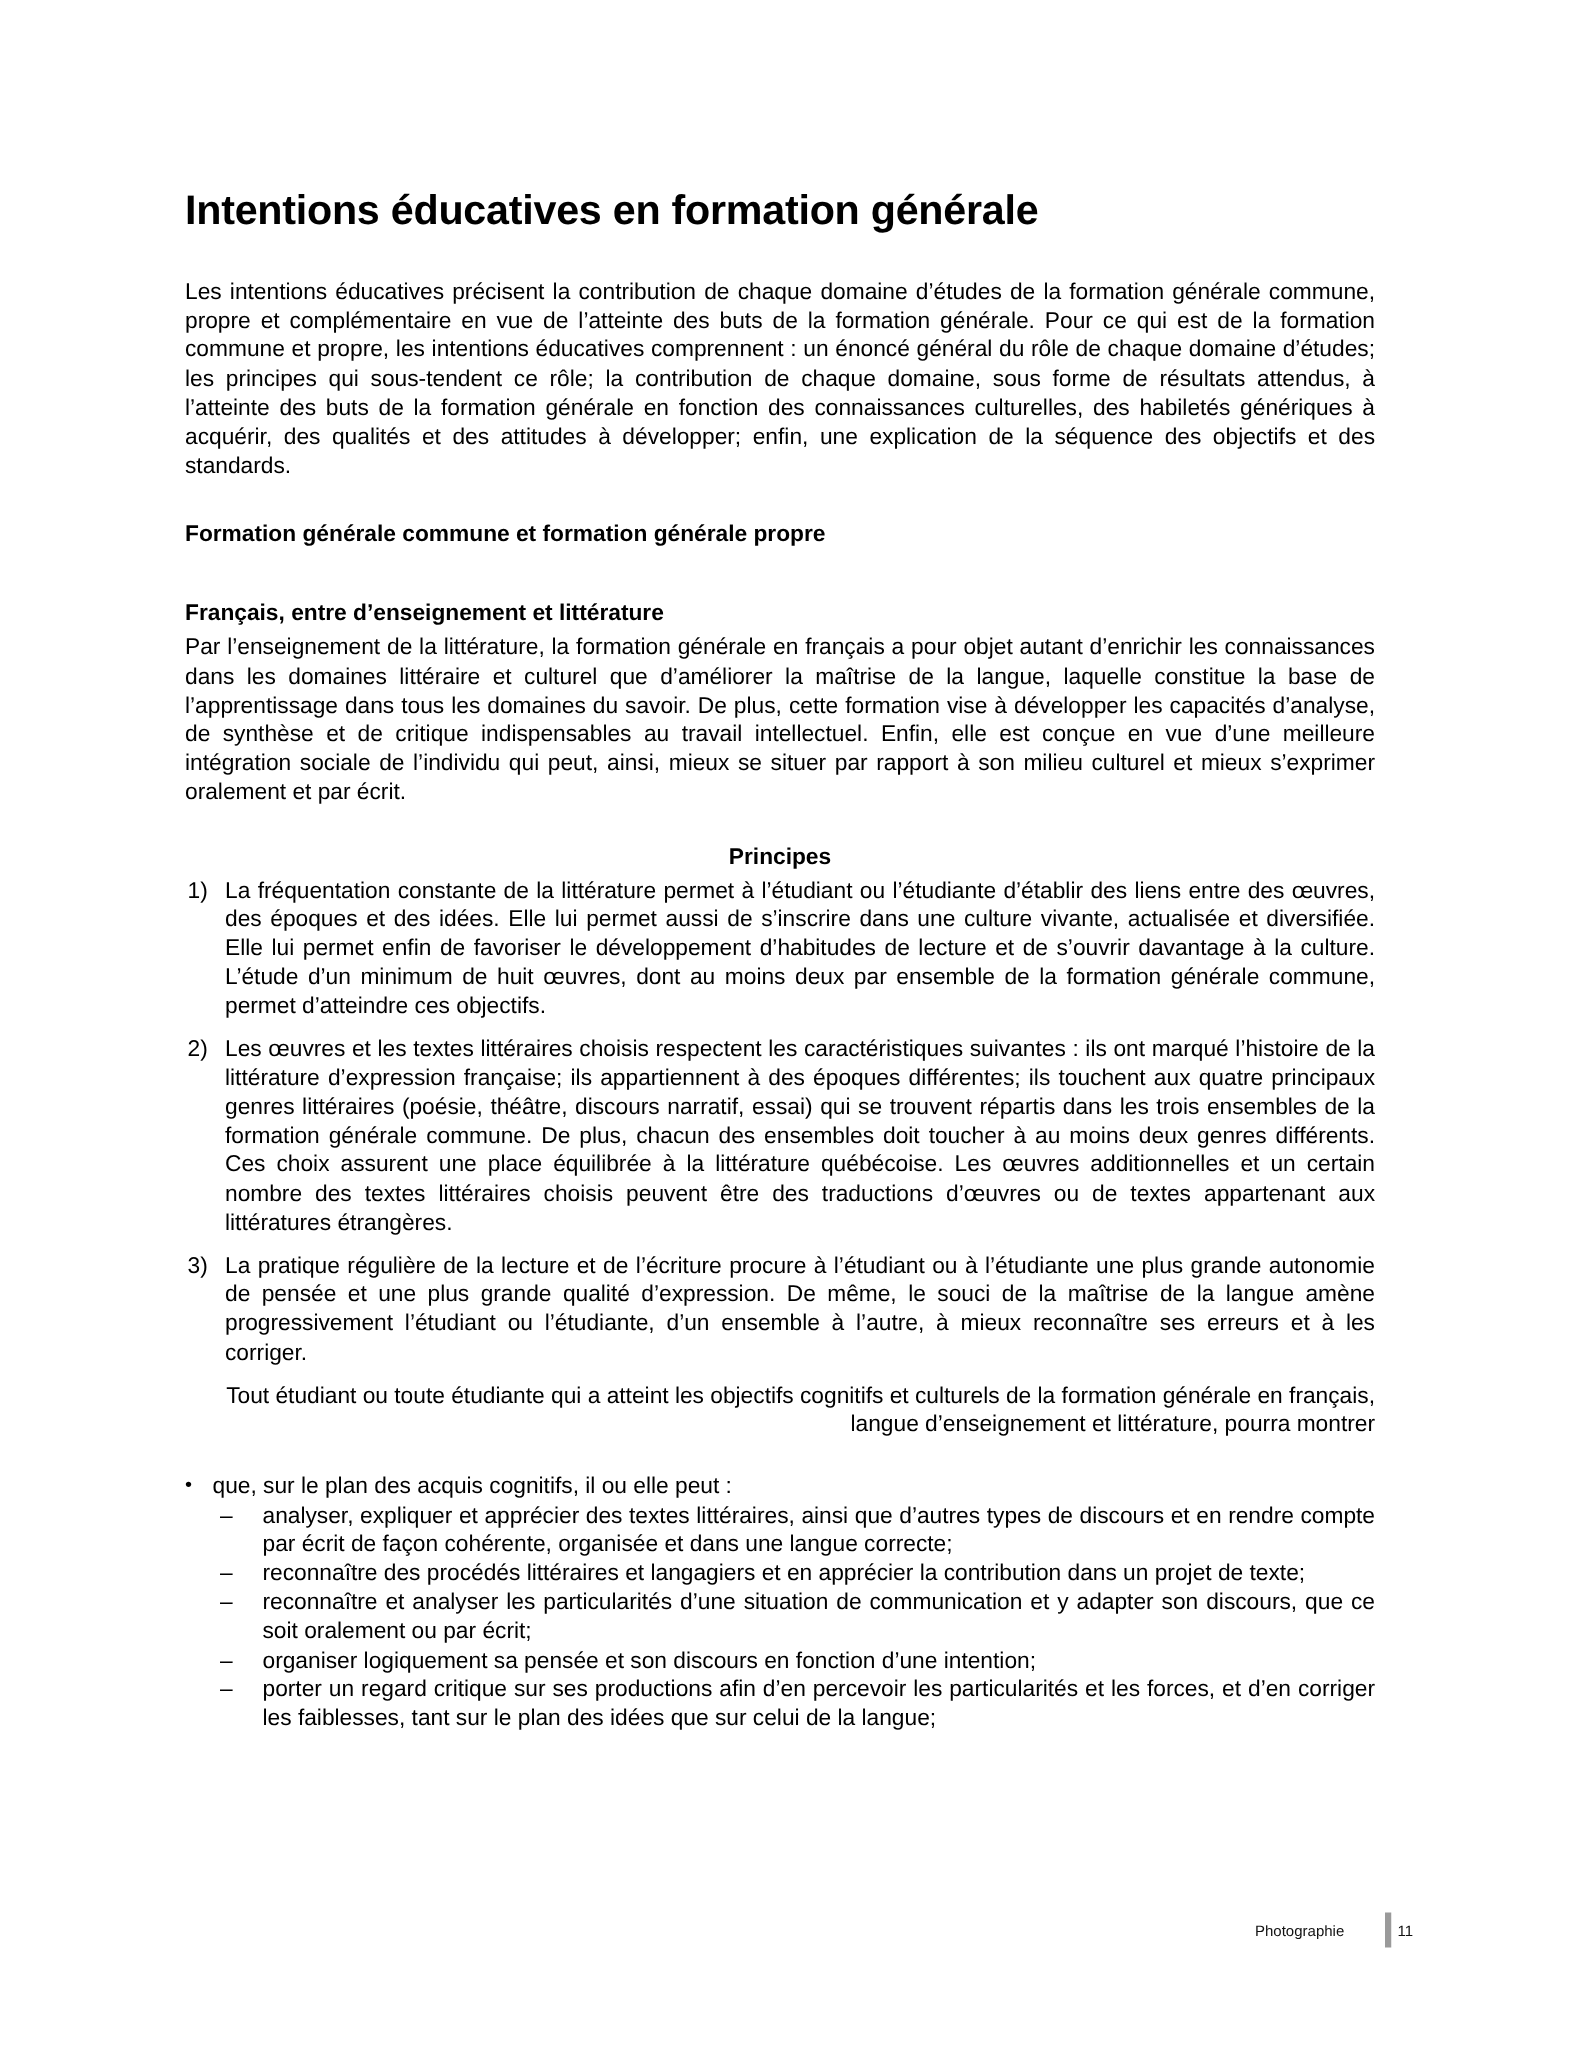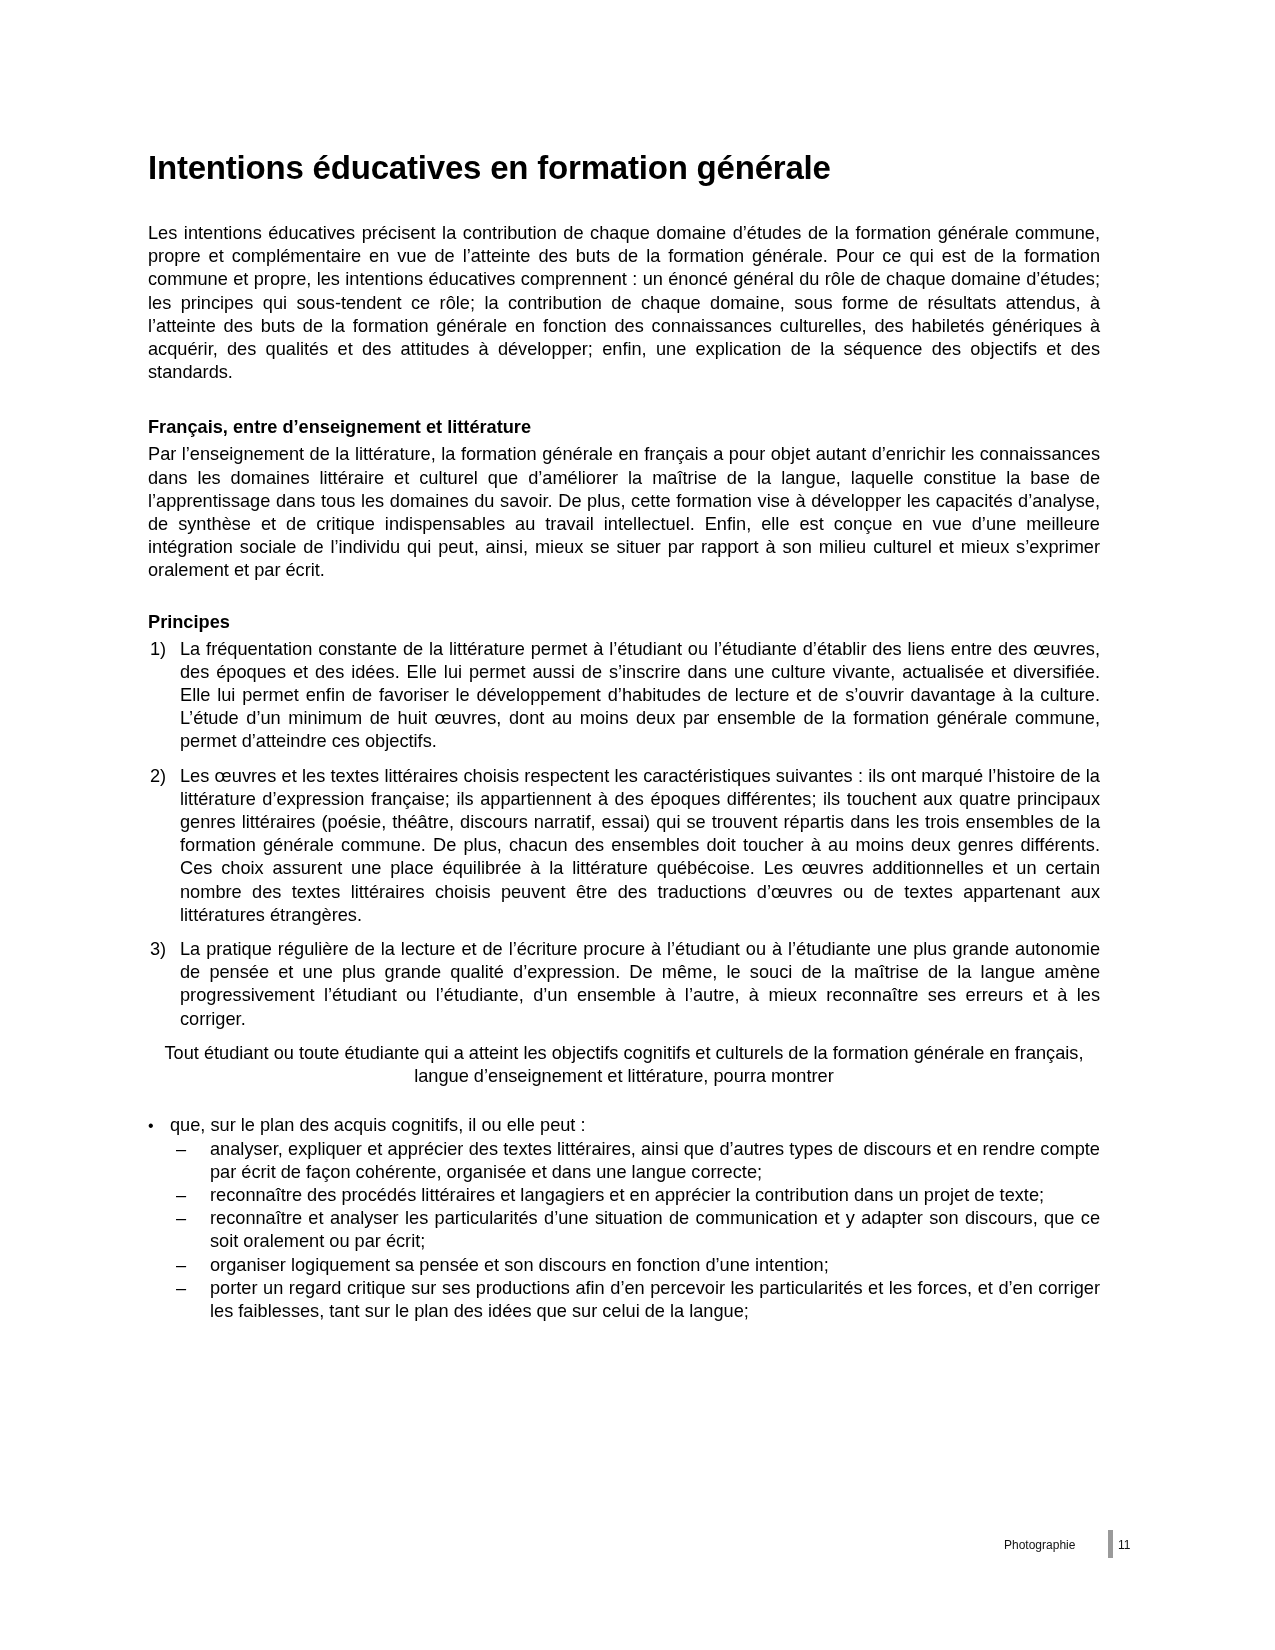--- a/index.html
+++ b/index.html
@@ -16,28 +16,28 @@
     }
     p, li { font-size: 18.2px; line-height: 23.2px; }
     p { margin: 0; text-align: justify; }
     .intro { margin-bottom: 32px; }
     h2 {
       font-size: 18.2px; font-weight: bold; margin: 0; line-height: 23px;
     }
     .h2-main { margin-bottom: 40px; }
     .h2-fr { margin-bottom: 4px; }
     .para-fr { margin-bottom: 28px; }
-    .h2-princ { margin-bottom: 4px; }
+    .h2-princ { margin-bottom: 4px; text-align: center; }
     ol.principles { list-style: none; margin: 0; padding: 0; }
     ol.principles li {
       position: relative; padding-left: 32px; text-align: justify; margin-bottom: 11px;
     }
     ol.principles li .num { position: absolute; left: 2px; top: 0; }
     .h2-res { margin-top: 2px; margin-bottom: 8px; }
-    .para-res { margin-bottom: 26px; text-align: center; }
+    .para-res { margin-bottom: 26px; text-align: right; }
     ul.bullets { list-style: none; margin: 0; padding: 0; }
     ul.bullets > li { position: relative; padding-left: 22px; }
     ul.bullets > li > .bullet { position: absolute; left: 0; top: 0; font-size: 16px; }
     ul.dashes { list-style: none; margin: 0; padding: 0; }
     ul.dashes li { position: relative; padding-left: 40px; text-align: justify; margin-left: -22px; padding-left: 62px; }
     ul.dashes li .dash { position: absolute; left: 28px; top: 0; }
     .footer {
       position: absolute; top: 1530px; left: 1000px; width: 140px; height: 30px;
       font-size: 12px;
     }
@@ -45,20 +45,21 @@
     .footer .bar { position: absolute; left: 108px; top: 0; width: 5px; height: 28px; background: #9a9a9a; }
     .footer .pnum { position: absolute; left: 118px; top: 8px; color: #111; }
   </style>
 </head>
 <body>
 
 <div class="page">
   <h1>Intentions éducatives en formation générale</h1>
   <p class="intro">Les intentions éducatives précisent la contribution de chaque domaine d’études de la formation générale commune, propre et complémentaire en vue de l’atteinte des buts de la formation générale. Pour ce qui est de la formation commune et propre, les intentions éducatives comprennent : un énoncé général du rôle de chaque domaine d’études; les principes qui sous-tendent ce rôle; la contribution de chaque domaine, sous forme de résultats attendus, à l’atteinte des buts de la formation générale en fonction des connaissances culturelles, des habiletés génériques à acquérir, des qualités et des attitudes à développer; enfin, une explication de la séquence des objectifs et des standards.</p>
 
+  <h2 class="h2-main">Formation générale commune et formation générale propre</h2>
 
   <h2 class="h2-fr">Français, entre d’enseignement et littérature</h2>
   <p class="para-fr">Par l’enseignement de la littérature, la formation générale en français a pour objet autant d’enrichir les connaissances dans les domaines littéraire et culturel que d’améliorer la maîtrise de la langue, laquelle constitue la base de l’apprentissage dans tous les domaines du savoir. De plus, cette formation vise à développer les capacités d’analyse, de synthèse et de critique indispensables au travail intellectuel. Enfin, elle est conçue en vue d’une meilleure intégration sociale de l’individu qui peut, ainsi, mieux se situer par rapport à son milieu culturel et mieux s’exprimer oralement et par écrit.</p>
 
   <h2 class="h2-princ">Principes</h2>
   <ol class="principles">
     <li>
       <span class="num">1)</span>
       <span>La fréquentation constante de la littérature permet à l’étudiant ou l’étudiante d’établir des liens entre des œuvres, des époques et des idées. Elle lui permet aussi de s’inscrire dans une culture vivante, actualisée et diversifiée. Elle lui permet enfin de favoriser le développement d’habitudes de lecture et de s’ouvrir davantage à la culture. L’étude d’un minimum de huit œuvres, dont au moins deux par ensemble de la formation générale commune, permet d’atteindre ces objectifs.</span>
     </li>

